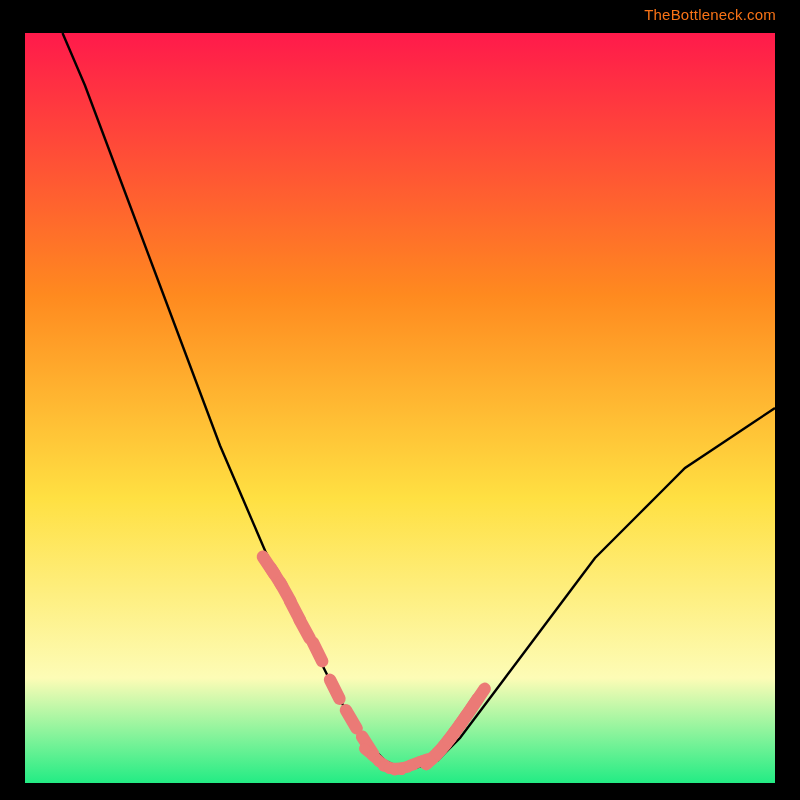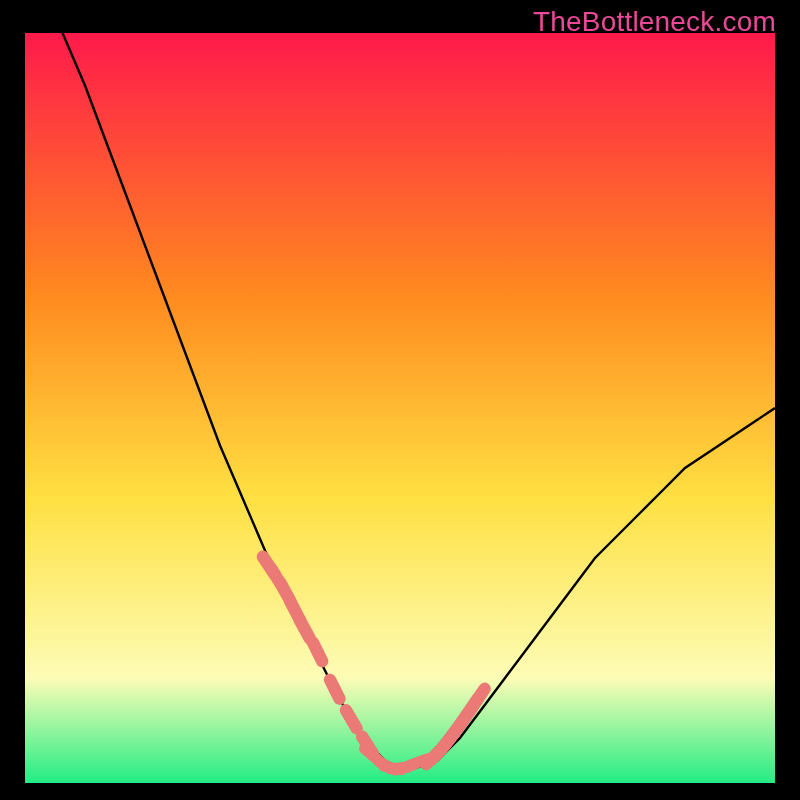--- a/index.html
+++ b/index.html
@@ -23,22 +23,22 @@
     left: 0;
     top: 0;
     width: 750px;
     height: 750px;
   }
   .watermark {
     position: absolute;
     top: 6px;
     right: 24px;
     font-family: Arial, Helvetica, sans-serif;
-    font-size: 28px;
-    color: #ec4899;
+    font-size: 15px;
+    color: #f97316;
     letter-spacing: 0.2px;
   }
 </style>
 </head>
 <body>
 
 <div class="frame">
   <svg class="plot" viewBox="0 0 750 750" preserveAspectRatio="none">
     <defs>
       <linearGradient id="bg" x1="0" y1="0" x2="0" y2="1">

